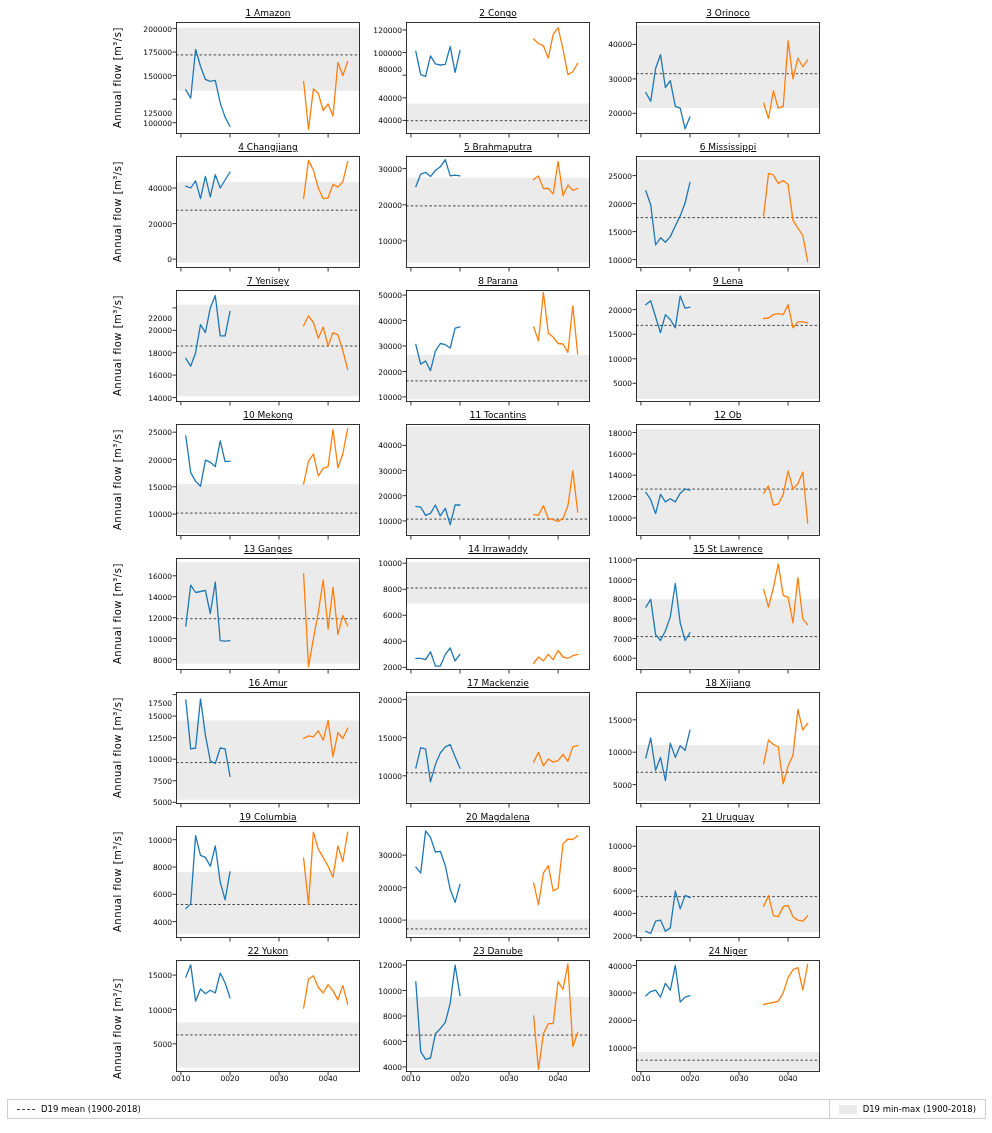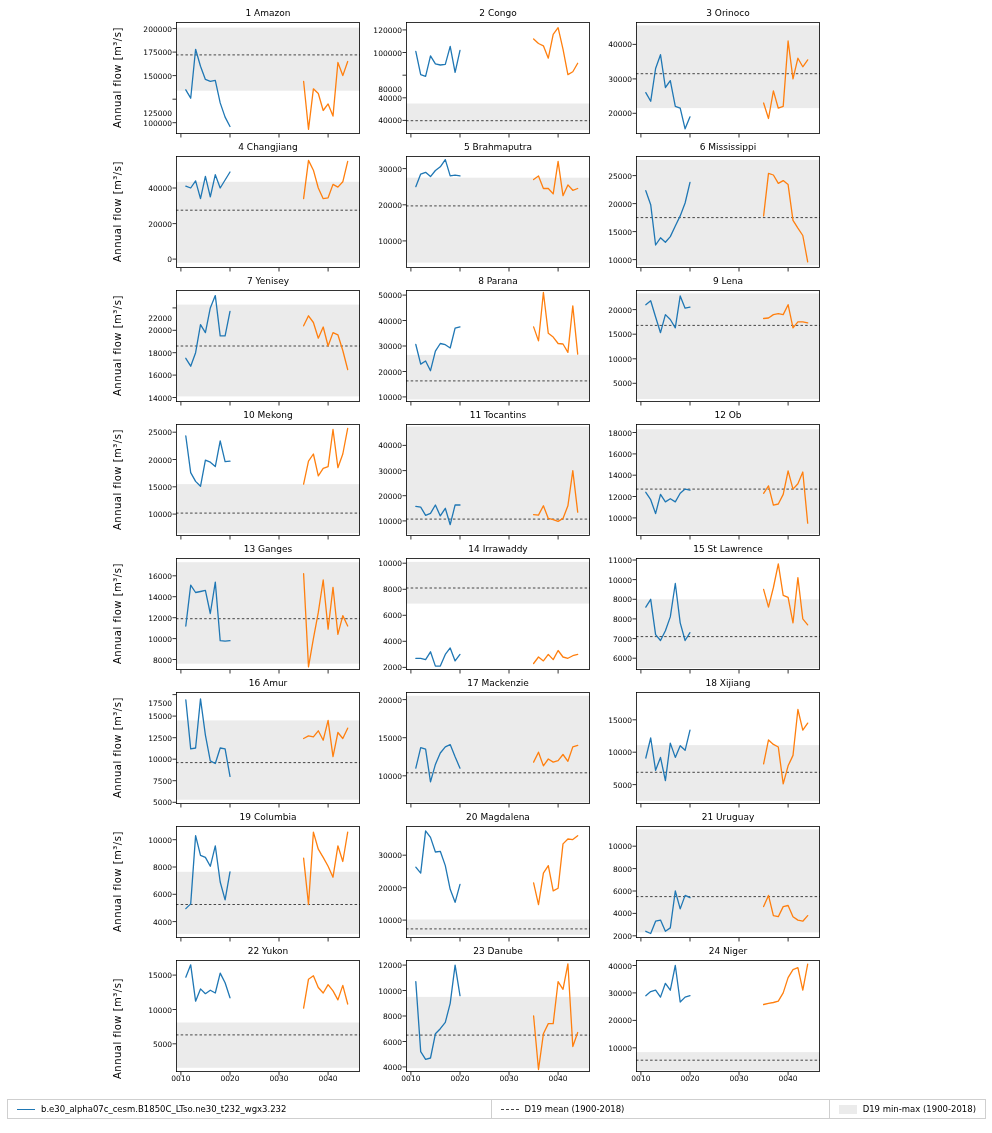--- a/index.html
+++ b/index.html
@@ -2,21 +2,21 @@
 <html><head>
 <meta charset="utf-8">
 <style>
   html,body{margin:0;padding:0;background:#fff;}
   body{width:992px;font-family:"DejaVu Sans","Liberation Sans",sans-serif;color:#000;}
   #figure{padding-top:6px;}
   .crow{position:relative;display:flex;align-items:flex-end;padding-left:104px;margin:0;}
   .ylab{width:26px;height:112px;display:flex;align-items:center;justify-content:center;
         writing-mode:vertical-rl;transform:rotate(180deg);font-size:10px;letter-spacing:0.5px;
         color:#000;margin-bottom:0;}
-  .cell{width:230px;}
+  .cell{width:230px;text-decoration:underline;}
   .title{padding-left:46px;text-align:center;font-size:9px;height:14px;line-height:14px;margin-bottom:2px;}
   .plotwrap{position:relative;height:112px;display:flex;}
   .yticks{position:relative;width:46px;height:112px;}
   .yticks span{position:absolute;right:4px;transform:translateY(-50%);font-size:7.5px;white-space:nowrap;}
   svg.plot{overflow:visible;display:block;}
   .xlabels{position:relative;height:13px;margin-left:46px;width:184px;}
   .xlabels span{position:absolute;top:2px;transform:translateX(-50%);font-size:7.5px;}
   .rowgap{height:6px;}
   #legend{margin:14px 6px 6px 7px;display:flex;border:1px solid #cfcfcf;background:#fff;
           justify-content:space-between;align-items:stretch;}
@@ -59,21 +59,21 @@
             <rect x="0.4" y="0.4" width="183.2" height="111.2" fill="none" stroke="#000" stroke-width="0.8"></rect>
           </svg>
         </div>
       </div>
       <div class="cell">
         <div class="title">2 Congo</div>
         <div class="plotwrap">
           <div class="yticks">
             <span style="top: 98.4px;">40000</span>
             <span style="top: 75.8px;">40000</span>
-            <span style="top: 67px;">80000</span>
+            <span style="top: 47px;">80000</span>
             <span style="top: 30.5px;">100000</span>
             <span style="top: 7.9px;">120000</span>
           </div>
           <svg class="plot" width="184" height="112">
             <rect x="0" y="81.5" width="184" height="26.6" fill="#ebebeb"></rect>
             <line x1="0" x2="184" y1="98.7" y2="98.7" stroke="#333333" stroke-width="0.9" stroke-dasharray="2.5,2.2"></line>
             <line x1="-3.5" x2="0" y1="98.4" y2="98.4" stroke="#000" stroke-width="0.8"></line>
             <line x1="-3.5" x2="0" y1="75.8" y2="75.8" stroke="#000" stroke-width="0.8"></line>
             <line x1="-3.5" x2="0" y1="53.2" y2="53.2" stroke="#000" stroke-width="0.8"></line>
             <line x1="-3.5" x2="0" y1="30.5" y2="30.5" stroke="#000" stroke-width="0.8"></line>
@@ -711,24 +711,20 @@
           <span style="left: 4.9px;">0010</span>
           <span style="left: 54px;">0020</span>
           <span style="left: 103px;">0030</span>
           <span style="left: 152.1px;">0040</span>
         </div>
       </div>
     </div>
   </main>
 <div id="legend">
     <div class="litem">
-      <span class="sw-line" style="border-top-color: rgb(31, 119, 180);"></span>
-      <span>b.e30_alpha07c_cesm.B1850C_LTso.ne30_t232_wgx3.232</span>
-    </div>
-    <div class="litem">
       <span class="sw-dash" style="border-top-color: rgb(68, 68, 68);"></span>
       <span>D19 mean (1900-2018)</span>
     </div>
     <div class="litem">
       <span class="sw-patch" style="background: rgb(235, 235, 235);"></span>
       <span>D19 min-max (1900-2018)</span>
     </div>
   </div>
 
 </body></html>

